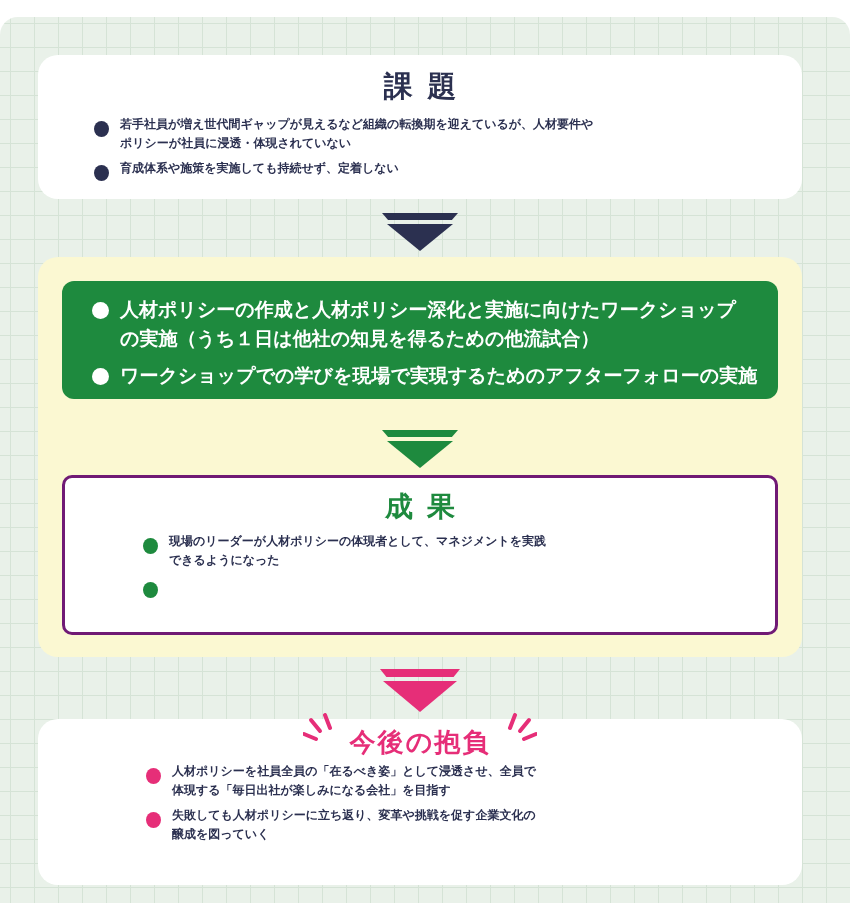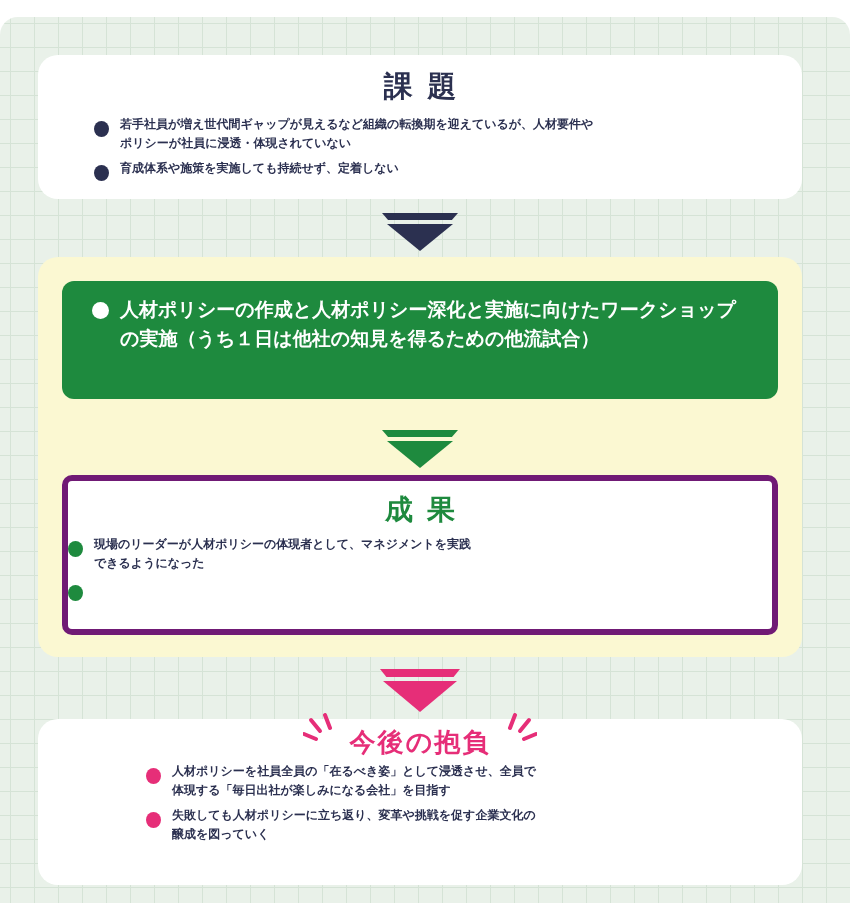--- a/index.html
+++ b/index.html
@@ -15,36 +15,36 @@
     background-image:
       linear-gradient(to right,#d5e3d6 1px,transparent 1px),
       linear-gradient(to bottom,#d5e3d6 1px,transparent 1px);
     background-size:24px 24px;
     background-position:10px 6px;
   }
   .card{position:absolute;left:38px;width:764px;background:#ffffff;border-radius:20px;}
   .card-issues{top:38px;height:144px;}
   .panel-yellow{position:absolute;left:38px;top:240px;width:764px;height:400px;background:#fbf8d2;border-radius:20px;}
   .box-actions{position:absolute;left:62px;top:264px;width:716px;height:118px;background:#1e8a3e;border-radius:12px;box-sizing:border-box;padding:15px 12px 0 30px;}
-  .box-results{position:absolute;left:62px;top:458px;width:716px;height:160px;background:#ffffff;border:6px solid #701a75;border-radius:10px;box-sizing:border-box;}
+  .box-results{position:absolute;left:62px;top:458px;width:716px;height:160px;background:#ffffff;border:3px solid #701a75;border-radius:10px;box-sizing:border-box;}
   .card-aspirations{top:702px;height:166px;}
 
   .sec-title{margin:0;text-align:center;font-size:29px;letter-spacing:.5em;text-indent:.5em;color:#2b3050;}
   .card-issues .sec-title{padding-top:12px;}
   .box-results .sec-title{color:#1e8a3e;font-size:28px;padding-top:10px;}
 
   .bullets{margin-top:8px;}
   .bullet-row{display:flex;align-items:flex-start;gap:11px;margin-bottom:7px;color:#2b3050;font-size:12px;line-height:1.55;}
   .bullet-row .txt{white-space:pre-line;}
   .dot{flex:0 0 auto;width:15px;height:16px;border-radius:50%;margin-top:6px;background:#2b3050;}
 
   .card-issues .bullets{padding-left:56px;padding-right:28px;}
   .box-actions .bullet-row{color:#ffffff;font-size:19px;line-height:1.5;margin-bottom:9px;}
   .box-actions .dot{background:#ffffff;width:17px;height:17px;margin-top:6px;}
-  .box-results .bullets{padding-right:30px;margin-top:6px;}
+  .box-results .bullets{padding-left:78px;padding-right:30px;margin-top:6px;}
   .box-results .dot{background:#1e8a3e;}
   .card-aspirations .bullets{padding-left:108px;padding-right:30px;margin-top:2px;}
   .card-aspirations .dot{background:#e62e78;}
 
   .arrow{position:absolute;left:38px;width:764px;display:flex;flex-direction:column;align-items:center;gap:4px;}
   .arrow .bar{width:76px;height:7px;clip-path:polygon(0 0,100% 0,92% 100%,8% 100%);}
   .arrow .tri{width:66px;height:27px;clip-path:polygon(0 0,100% 0,50% 100%);}
   .arrow-navy{top:196px;}  .arrow-navy .bar,.arrow-navy .tri{background:#2b3050;}
   .arrow-green{top:413px;} .arrow-green .bar,.arrow-green .tri{background:#1e8a3e;}
   .arrow-pink{top:652px;}  .arrow-pink .bar{width:80px;height:8px;background:#e62e78;}
@@ -82,20 +82,24 @@
     <div class="tri"></div>
   </div>
 
   <div class="panel-yellow"></div>
 
   <div class="box-actions">
     <div class="bullet-row">
       <span class="dot"></span>
       <span class="txt">人材ポリシーの作成と人材ポリシー深化と実施に向けたワークショップ
 の実施（うち１日は他社の知見を得るための他流試合）</span>
+    </div>
+    <div class="bullet-row">
+      <span class="dot"></span>
+      <span class="txt">ワークショップでの学びを現場で実現するためのアフターフォローの実施</span>
     </div>
   </div>
 
   <div class="arrow arrow-green">
     <div class="bar"></div>
     <div class="tri"></div>
   </div>
 
   <div class="box-results">
     <h2 class="sec-title">成果</h2>

